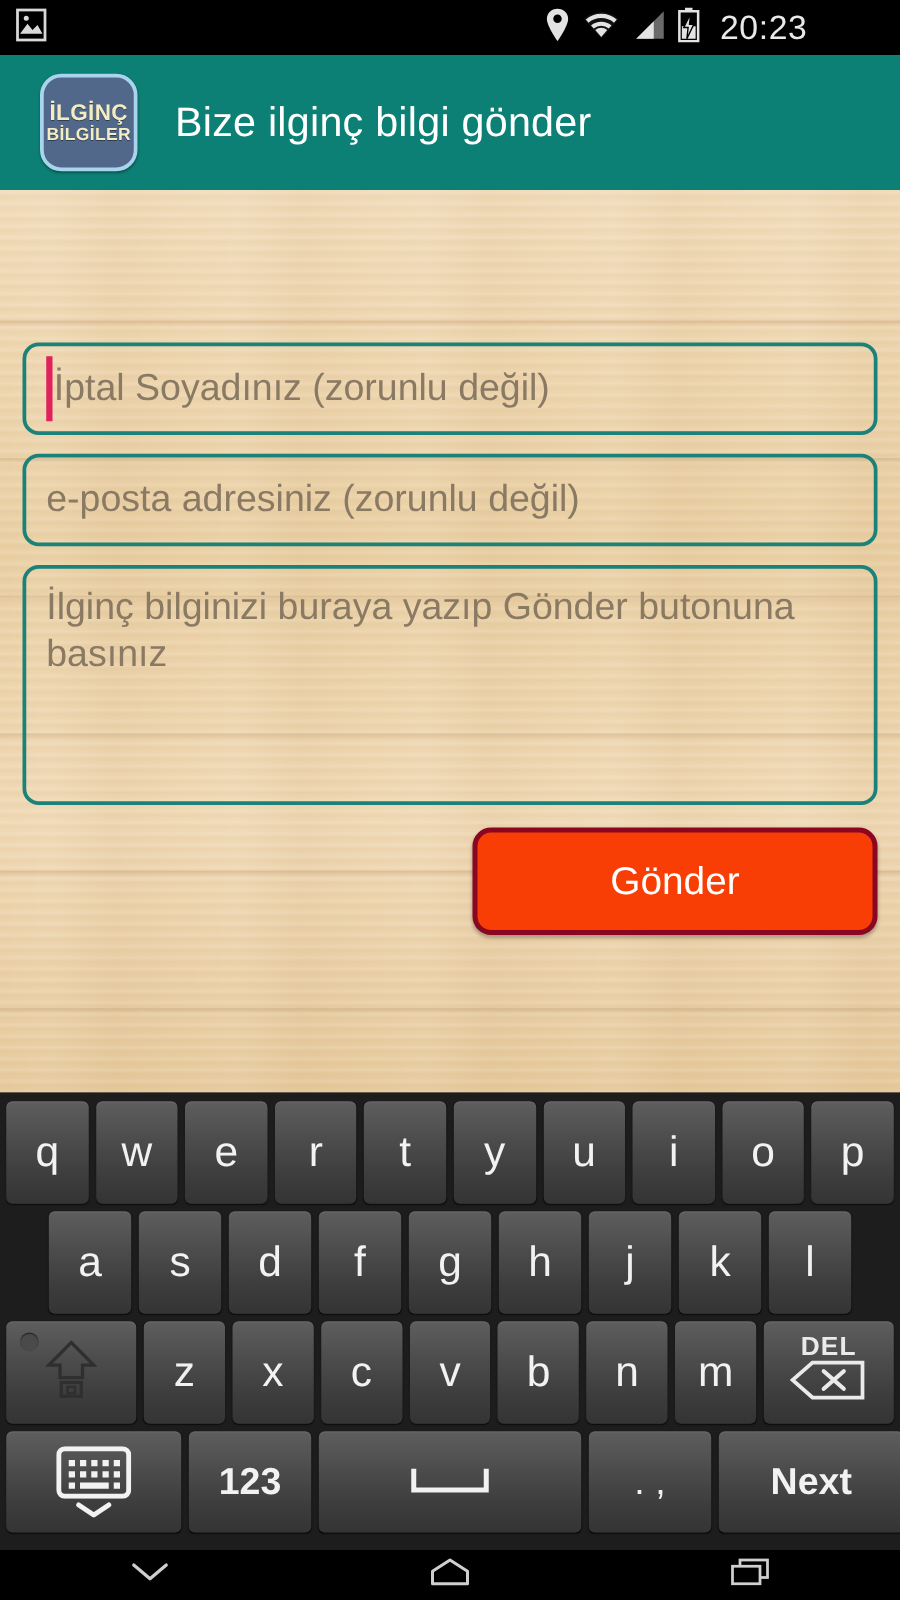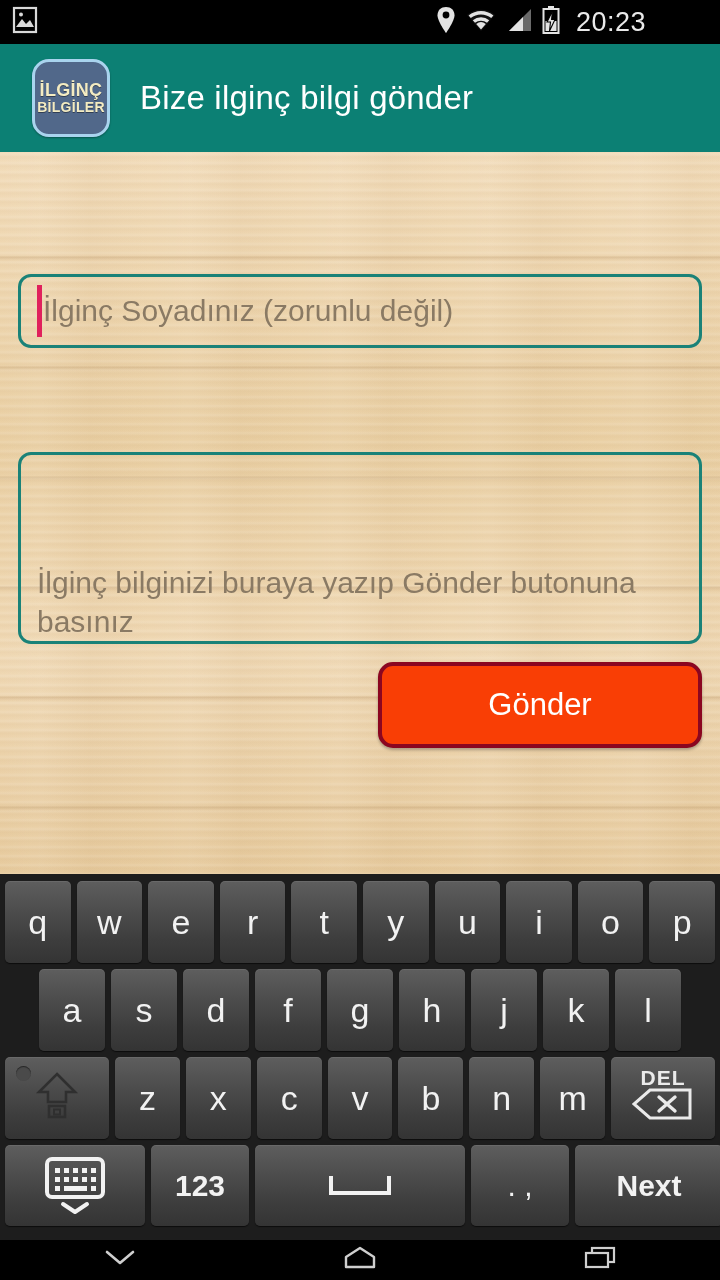--- a/index.html
+++ b/index.html
@@ -81,21 +81,21 @@
     padding:0 16px;
     display:flex; align-items:center;
   }
   .field .ph {
     color:#8a7a64; font-size:30px; line-height:1.28;
     white-space:pre-line;
   }
   #field-name { top:122px; height:74px; }
   #field-email { top:211px; height:74px; }
   #field-message {
-    top:300px; height:192px; align-items:flex-end;
+    top:300px; height:192px; align-items:flex-start;
     padding-top:12px;
   }
   #text-cursor {
     width:5px; height:52px; background:#e0215c; flex:none;
     margin-right:1px;
   }
 
   .action-btn {
     position:absolute; top:510px; height:86px;
     background:#f93e05; border:4px solid #8b0620;
@@ -214,23 +214,26 @@
     <span class="l1">İLGİNÇ</span>
     <span class="l2">BİLGİLER</span>
   </div>
   <div id="app-title">Bize ilginç bilgi gönder</div>
 </div>
 
 <div id="content">
 
   <div class="field" id="field-name">
     <span id="text-cursor"></span>
-    <span class="ph">İlginç Soyadınız (zorunlu değil)</span>
-  </div>
-
+    <span class="ph">İptal Soyadınız (zorunlu değil)</span>
+  </div>
+
+  <div class="field" id="field-email">
+    <span class="ph">e-posta adresiniz (zorunlu değil)</span>
+  </div>
 
   <div class="field" id="field-message">
     <span class="ph">İlginç bilginizi buraya yazıp Gönder butonuna basınız</span>
   </div>
 
   <div class="action-btn" id="btn-send">
     <span>Gönder</span>
   </div>
 
 </div>

